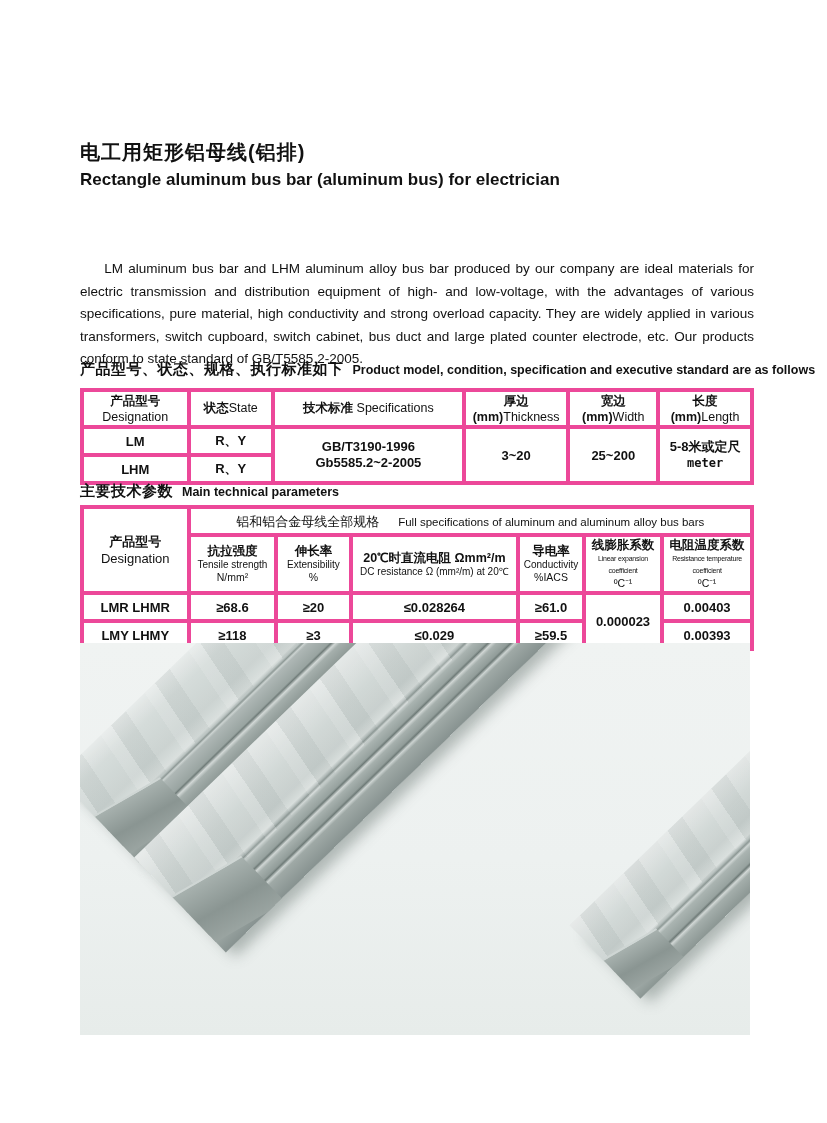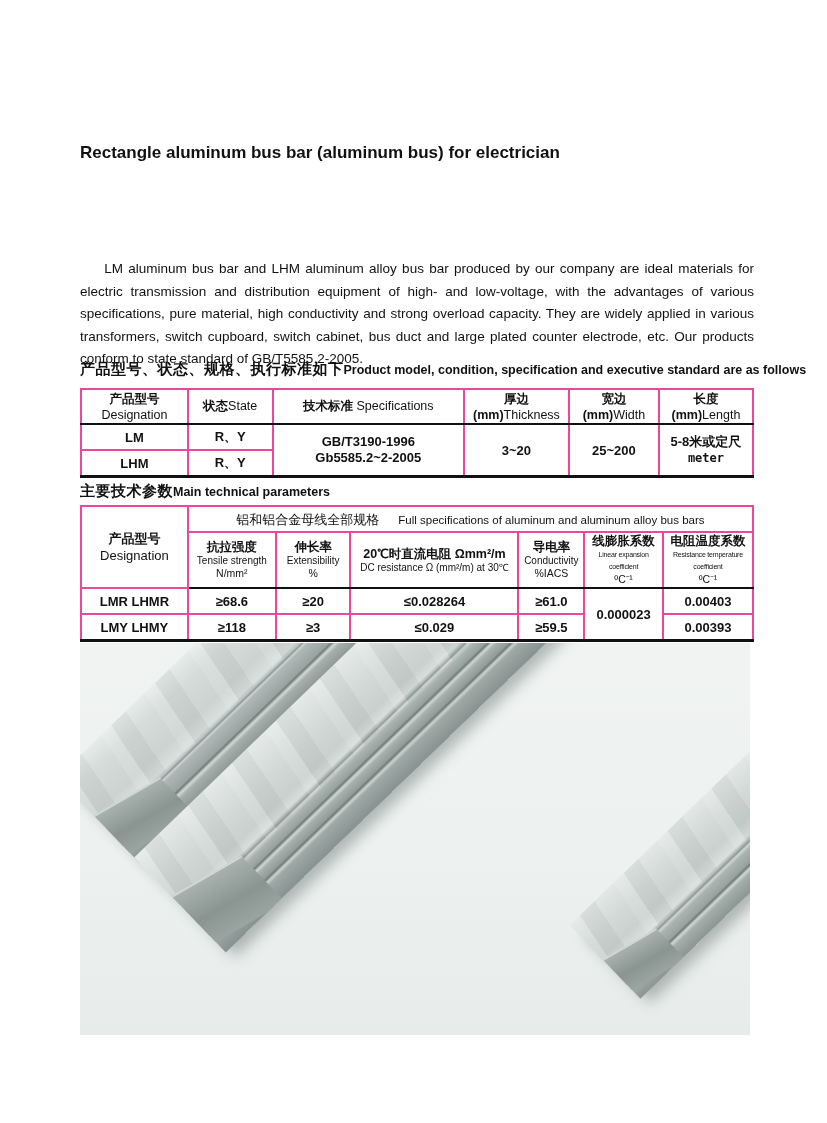--- a/index.html
+++ b/index.html
@@ -24,25 +24,25 @@
   .intro-en{
     position:absolute;left:80px;top:258px;width:674px;
     font-size:13.5px;line-height:22.5px;
     text-indent:1.8em;text-align:justify;margin:0;
   }
   
   .sec-heading{position:absolute;left:80px;white-space:nowrap;}
   .sec1{top:360px;}
   .sec2{top:482px;}
   .sec-heading .zh{font-size:15px;font-weight:bold;letter-spacing:0.5px;}
-  .sec-heading .en{font-size:12.5px;font-weight:bold;margin-left:0;}
+  .sec-heading .en{font-size:12.5px;font-weight:bold;margin-left:9px;}
   
   table{border-collapse:collapse;table-layout:fixed;position:absolute;left:80px;width:674px;}
   th,td{
-    border:2px solid #ec4899;
+    border:4px solid #ec4899;
     text-align:center;vertical-align:middle;
     padding:1px 2px;overflow:hidden;
   }
   .t-spec{top:388px;}
   .t-param{top:505px;}
   table{border-top:2px solid #111;border-bottom:3px solid #111;}
   
   .t-spec th{height:24px;font-size:12.5px;font-weight:normal;}
   .t-spec th .zh{font-weight:bold;}
   .t-spec thead th{border-bottom:2px solid #111;}
@@ -120,20 +120,21 @@
   .bar1 .cap{top:60%;height:42%;width:78px;}
   .bar2 .cap{top:55%;height:47%;width:82px;}
   .bar3 .cap{top:61%;height:40%;width:64px;}
 </style>
 </head>
 <body>
 
 <div class="page">
 
   <div class="title-block">
+    <h1 class="title-zh">电工用矩形铝母线(铝排)</h1>
     <h2 class="title-en">Rectangle aluminum bus bar (aluminum bus) for electrician</h2>
   </div>
 
   <p class="intro-en">LM aluminum bus bar and LHM aluminum alloy bus bar produced by our company are ideal materials for electric transmission and distribution equipment of high- and low-voltage, with the advantages of various specifications, pure material, high conductivity and strong overload capacity. They are widely applied in various transformers, switch cupboard, switch cabinet, bus duct and large plated counter electrode, etc. Our products conform to state standard of GB/T5585.2-2005.</p>
 
   <div class="sec-heading sec1">
     <span class="zh">产品型号、状态、规格、执行标准如下</span><span class="en">Product model, condition, specification and executive standard are as follows</span>
   </div>
 
   <table class="t-spec">
@@ -207,21 +208,21 @@
           <span class="en">Tensile strength</span>
           <span class="unit">N/mm²</span>
         </th>
         <th class="col-head">
           <span class="zh">伸长率</span>
           <span class="en">Extensibility</span>
           <span class="unit">%</span>
         </th>
         <th class="col-head">
           <span class="zh">20℃时直流电阻 Ωmm²/m</span>
-          <span class="en">DC resistance Ω (mm²/m) at 30℃</span>
+          <span class="en">DC resistance Ω (mm²/m) at 20℃</span>
         </th>
         <th class="col-head">
           <span class="zh">导电率</span>
           <span class="en">Conductivity</span>
           <span class="unit">%IACS</span>
         </th>
         <th class="col-head small">
           <span class="zh">线膨胀系数</span>
           <span class="en">Linear expansion coefficient</span>
           <span class="unit">ºC⁻¹</span>

